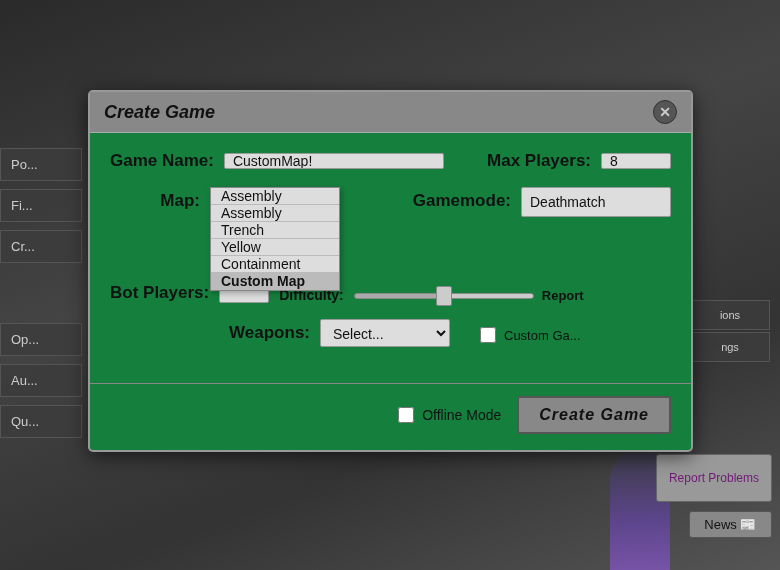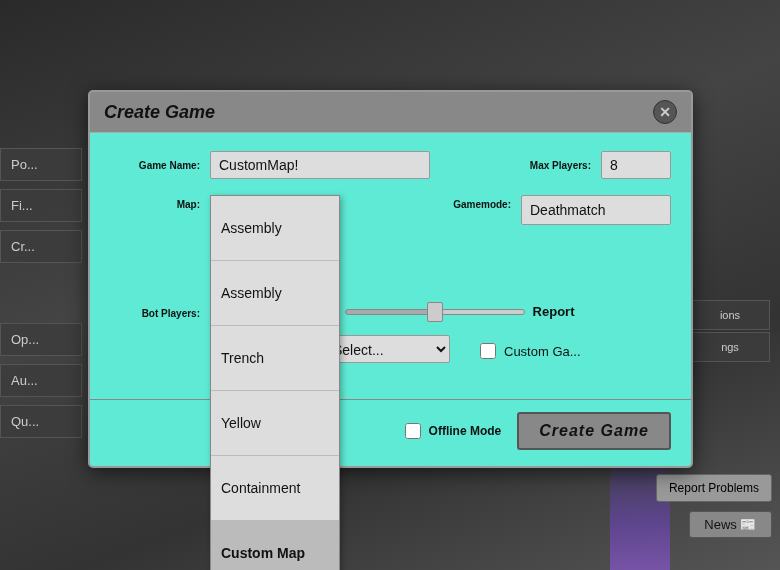--- a/index.html
+++ b/index.html
@@ -73,23 +73,23 @@
       cursor: pointer;
       text-align: center;
     }
 
     
     .report-btn {
       position: absolute;
       bottom: 68px;
       right: 8px;
       background: #999;
-      color: #000000;
+      color: #701a75;
       font-size: 12px;
-      padding: 6px 12px;
+      padding: 16px 12px;
       border: 1px solid #666;
       cursor: pointer;
       border-radius: 3px;
     }
 
     
     .news-btn {
       position: absolute;
       bottom: 32px;
       right: 8px;
@@ -116,21 +116,21 @@
       border-radius: 30px 30px 0 0;
       opacity: 0.7;
     }
 
     
     .dialog {
       position: absolute;
       top: 90px;
       left: 88px;
       width: 605px;
-      background: #5eead4;
+      background: #15803d;
       border: 2px solid #999;
       border-radius: 5px;
       padding: 0;
       box-shadow: 0 4px 20px rgba(0,0,0,0.6);
     }
 
     .dialog-header {
       background: #888;
       border-bottom: 1px solid #aaa;
       padding: 8px 14px;
@@ -169,34 +169,34 @@
     
     .form-row {
       display: flex;
       align-items: center;
       margin-bottom: 16px;
       gap: 10px;
     }
 
     .form-label {
       color: #111;
-      font-size: 10px;
+      font-size: 17px;
       font-weight: bold;
       min-width: 90px;
       text-align: right;
     }
 
     .form-input {
       background: #ddd;
       border: 1px solid #999;
       border-radius: 2px;
       padding: 5px 8px;
       font-size: 14px;
       color: #111;
-      height: 28px;
+      height: 16px;
     }
 
     .game-name-input {
       width: 220px;
     }
 
     .max-players-input {
       width: 70px;
     }
 
@@ -214,21 +214,21 @@
       top: 0;
       left: 0;
       width: 130px;
       background: #ddd;
       border: 1px solid #888;
       z-index: 100;
       box-shadow: 2px 2px 6px rgba(0,0,0,0.3);
     }
 
     .dropdown-item {
-      padding: 24px 10px;
+      padding: 0 10px;
       font-size: 14px;
       color: #111;
       cursor: pointer;
       border-bottom: 1px solid #bbb;
       background: #ddd;
     }
 
     .dropdown-item.selected {
       background: #bbb;
       font-weight: bold;
@@ -340,23 +340,22 @@
       gap: 8px;
     }
 
     .offline-checkbox {
       width: 16px;
       height: 16px;
       cursor: pointer;
     }
 
     .offline-label {
-      font-size: 12px;
-      color: #111;
-      font-weight: bold;
+      font-size: 14px;
+      color: #111;
     }
 
     .create-btn {
       background: #888;
       border: 2px solid #555;
       border-radius: 3px;
       padding: 8px 20px;
       font-size: 16px;
       font-weight: bold;
       font-style: italic;

